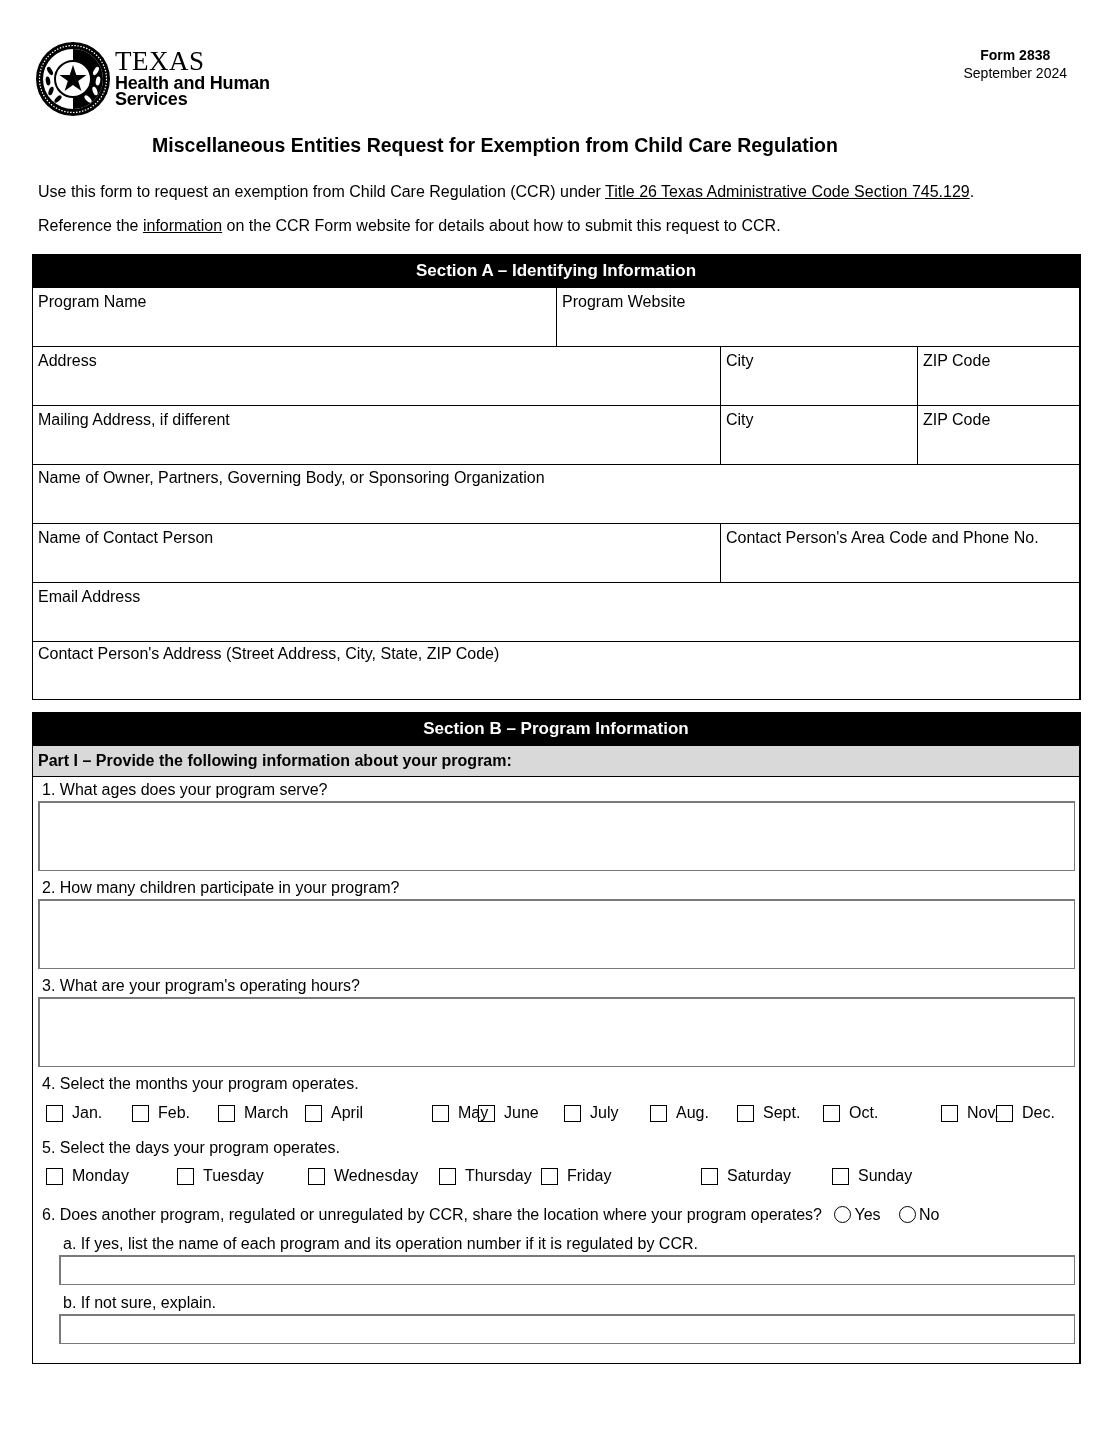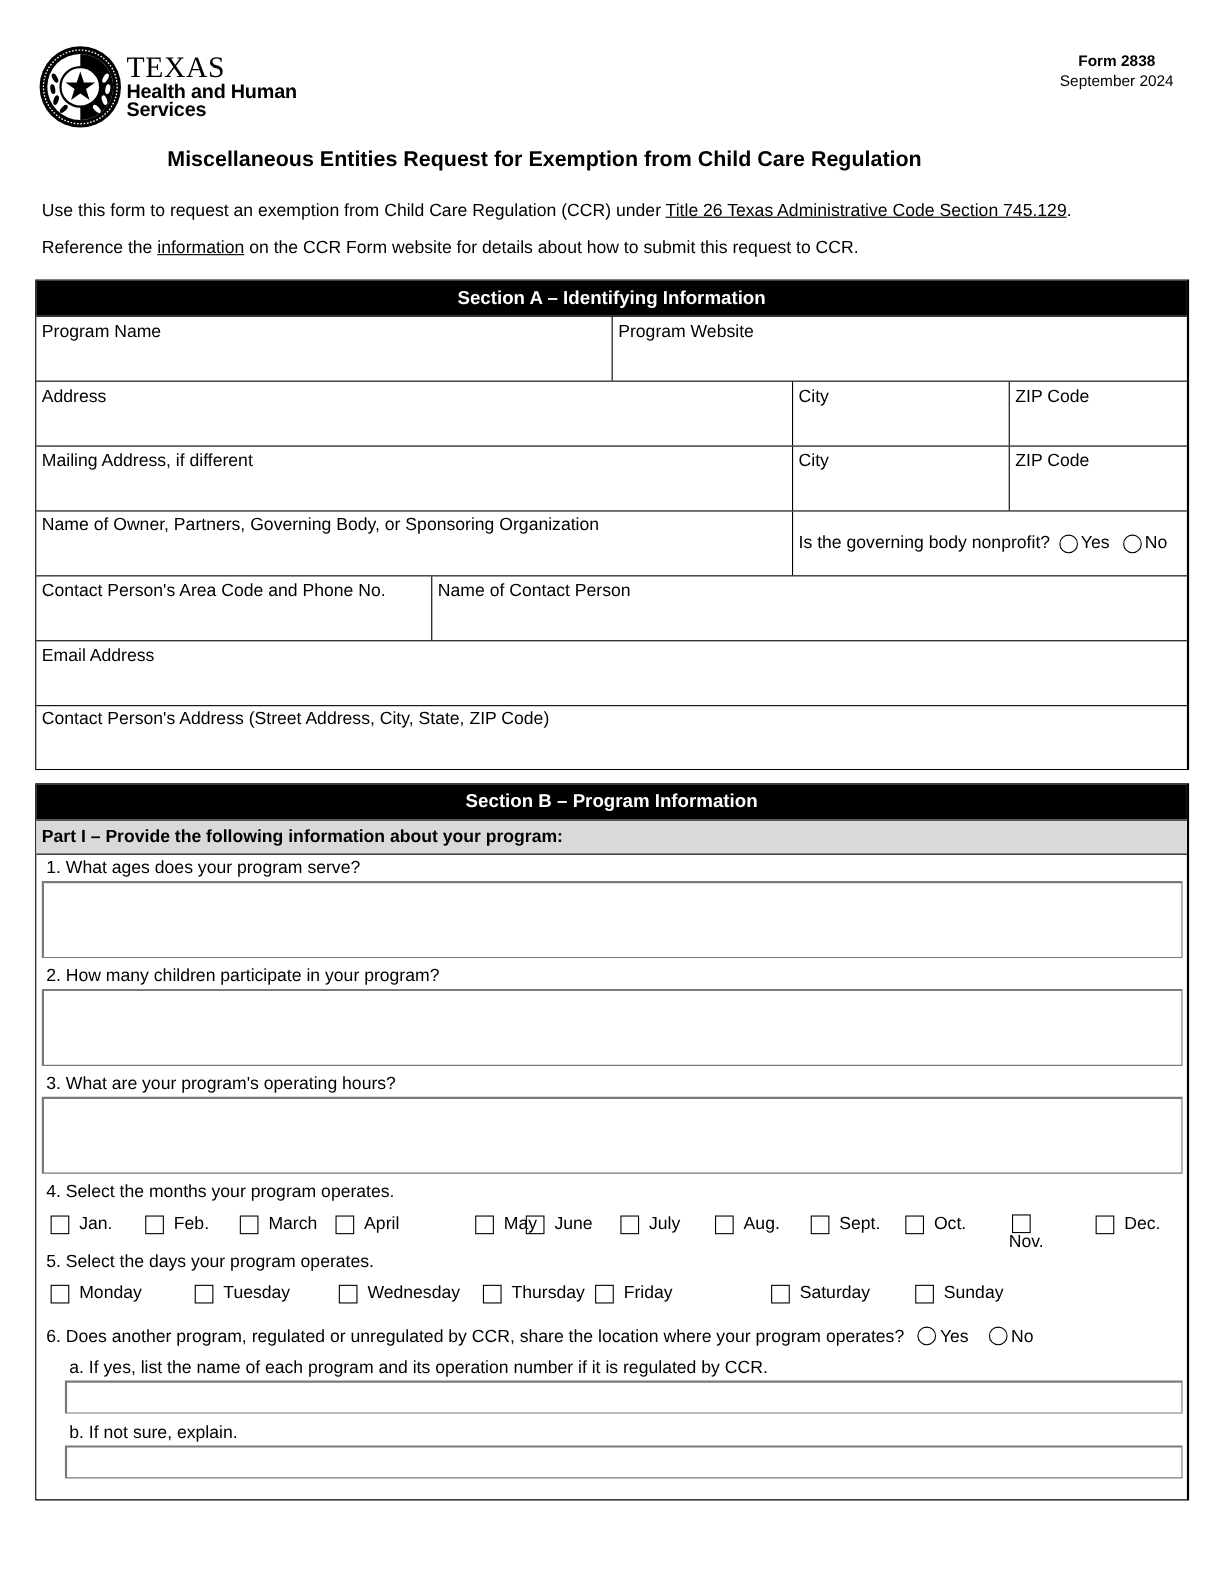--- a/index.html
+++ b/index.html
@@ -100,32 +100,25 @@
   </div>
 
   <div class="row">
     <div class="cell" style="width:687px"><span>Mailing Address, if different</span></div>
     <div class="cell" style="width:197px"><span>City</span></div>
     <div class="cell" style="flex:1"><span>ZIP Code</span></div>
   </div>
 
   <div class="row">
     <div class="cell" style="width:687px; padding-top:4px"><span>Name of Owner, Partners, Governing Body, or Sponsoring Organization</span></div>
-    <div class="cell mid" style="flex:1">
-      <span>Is the governing body nonprofit?</span>
-      <span class="radio"></span>
-        <span>Yes</span>
-      <span class="radio" style="margin-left:12px"></span>
-        <span>No</span>
-    </div>
-  </div>
-
-  <div class="row">
+  </div>
+
+  <div class="row">
+    <div class="cell" style="width:687px"><span>Name of Contact Person</span></div>
     <div class="cell" style="flex:1"><span>Contact Person's Area Code and Phone No.</span></div>
-    <div class="cell" style="width:687px"><span>Name of Contact Person</span></div>
   </div>
 
   <div class="row">
     <div class="cell" style="flex:1"><span>Email Address</span></div>
   </div>
 
   <div class="row" style="height:58px">
     <div class="cell" style="flex:1; padding-top:3px"><span>Contact Person's Address (Street Address, City, State, ZIP Code)</span></div>
   </div>
 </div>
@@ -178,21 +171,21 @@
         <span>Aug.</span>
       </div>
       <div class="cb" style="left: 704px; top: 391px;">
         <span class="box"></span>
         <span>Sept.</span>
       </div>
       <div class="cb" style="left: 790px; top: 391px;">
         <span class="box"></span>
         <span>Oct.</span>
       </div>
-      <div class="cb" style="left: 884px; top: 391px; flex-direction: column;">
+      <div class="cb" style="left: 908px; top: 391px;">
         <span class="box"></span>
         <span>Nov.</span>
       </div>
       <div class="cb" style="left: 963px; top: 391px;">
         <span class="box"></span>
         <span>Dec.</span>
       </div>
     </div>
 
   <div class="q" style="top:426px">5. Select the days your program operates.</div>

